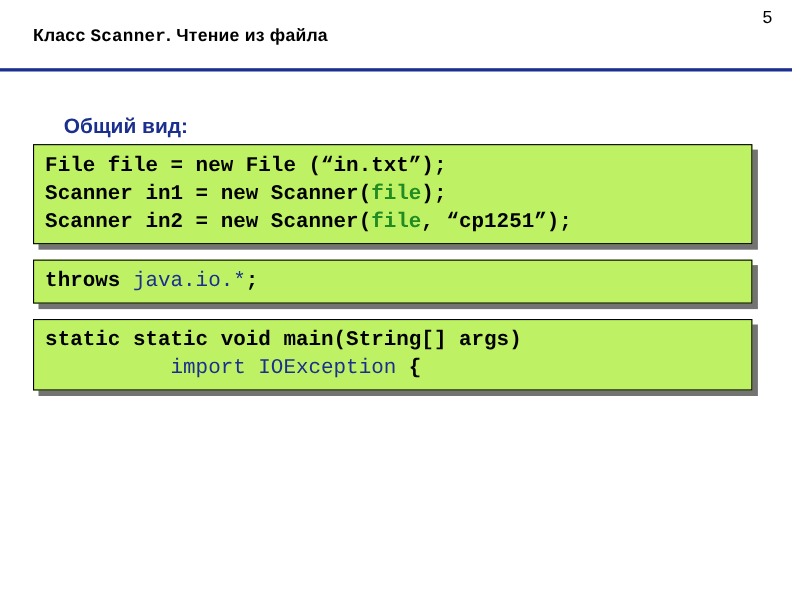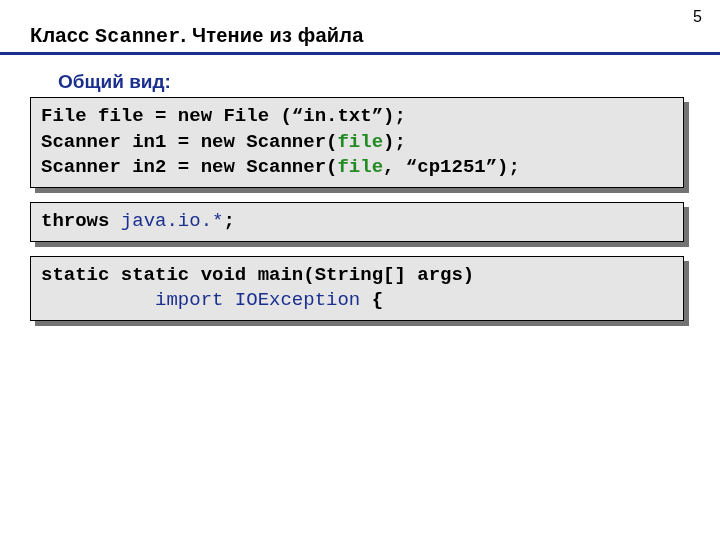--- a/index.html
+++ b/index.html
@@ -13,37 +13,37 @@
     box-sizing: border-box;
   }
   .pagenum {
     position: absolute;
     top: 8px;
     right: 18px;
     font-size: 16px;
     color: #000;
   }
   .title {
-    font-size: 20px;
+    font-size: 16px;
     font-weight: bold;
     color: #000;
-    padding: 24px 0 4px 30px;
+    padding: 24px 0 20px 30px;
     border-bottom: 3px solid #1b2f8f;
     letter-spacing: 0.2px;
   }
   .title .mono { font-family: 'Courier New', monospace; }
-  .content { padding: 10px 36px 0 30px; }
+  .content { padding: 10px 36px 0 30px; margin-top: 24px; }
   .section-label {
     color: #1b2f8f;
     font-weight: bold;
     font-size: 19px;
     margin: 6px 0 4px 28px;
   }
   .codebox {
-    background: #e5e5e5;
+    background: #bef264;
     border: 1.5px solid #000;
     box-shadow: 5px 5px 0 rgba(0,0,0,0.55);
     padding: 6px 10px 6px 10px;
     font-family: 'Courier New', monospace;
     font-weight: bold;
     font-size: 19px;
     line-height: 1.35;
     white-space: pre;
     margin: 2px 0 14px 0;
     overflow: hidden;

